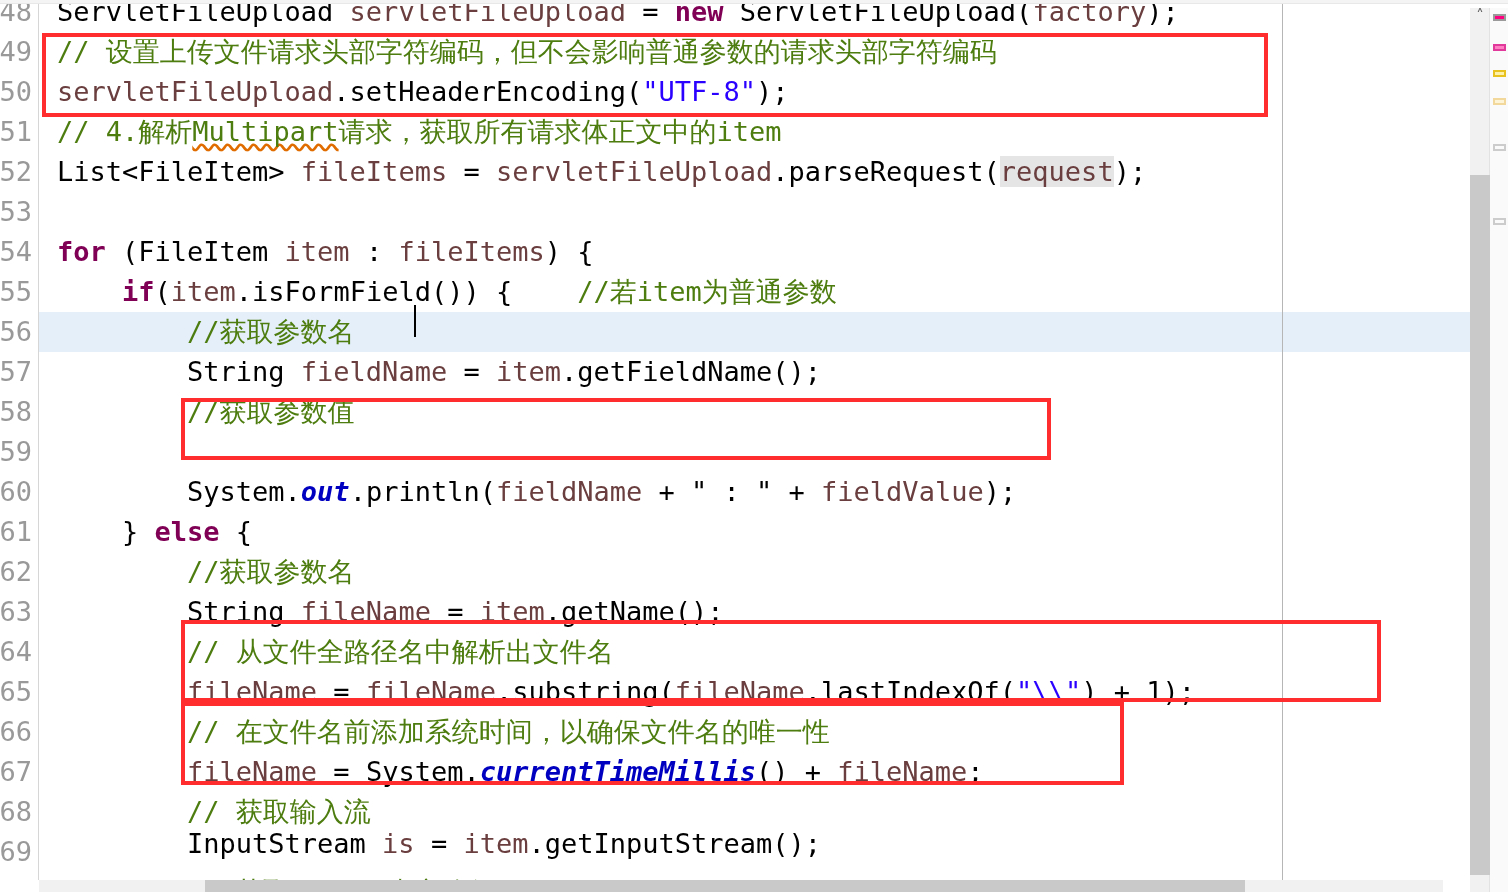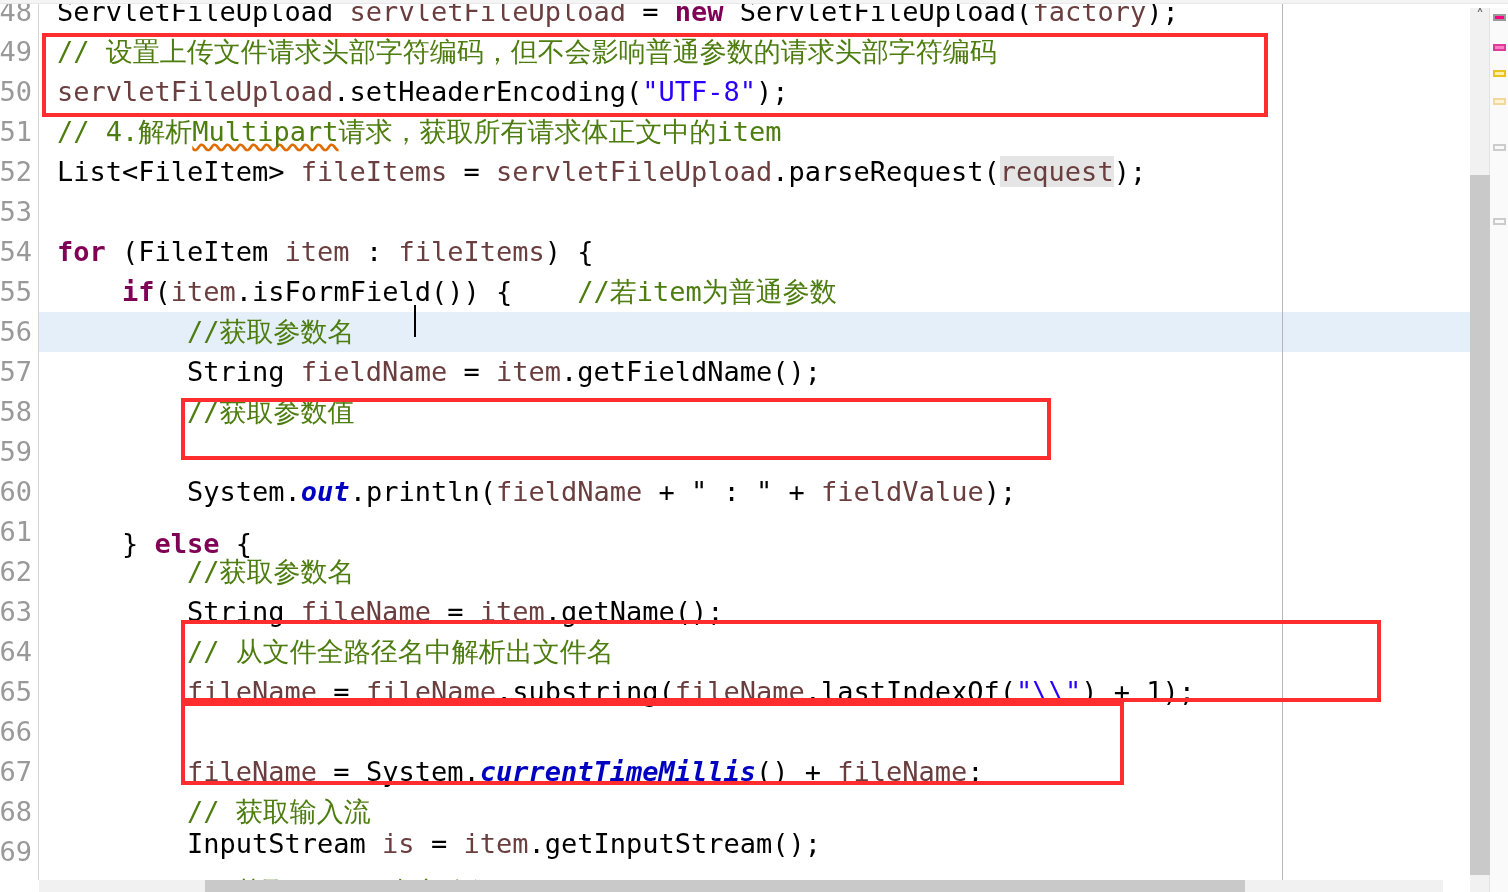--- a/index.html
+++ b/index.html
@@ -228,25 +228,26 @@
       <div class="code-line" style="top: 32px;"><span class="code-text"><span class="cmt">// 设置上传文件请求头部字符编码，但不会影响普通参数的请求头部字符编码</span></span></div>
       <div class="code-line" style="top: 72px;"><span class="code-text"><span class="var">servletFileUpload</span><span class="plain">.setHeaderEncoding(</span><span class="str">"UTF-8"</span><span class="plain">);</span></span></div>
       <div class="code-line" style="top: 112px;"><span class="code-text"><span class="cmt">// 4.解析</span><span class="cmt typo">Multipart</span><span class="cmt">请求，获取所有请求体正文中的item</span></span></div>
       <div class="code-line" style="top: 152px;"><span class="code-text"><span class="plain">List&lt;FileItem&gt; </span><span class="var">fileItems </span><span class="plain">= </span><span class="var">servletFileUpload</span><span class="plain">.parseRequest(</span><span class="var occ">request</span><span class="plain">);</span></span></div>
       <div class="code-line" style="top: 232px;"><span class="code-text"><span class="kw">for</span><span class="plain"> (FileItem </span><span class="var">item</span><span class="plain"> : </span><span class="var">fileItems</span><span class="plain">) {</span></span></div>
       <div class="code-line" style="top: 272px;"><span class="code-text"><span class="plain">    </span><span class="kw">if</span><span class="plain">(</span><span class="var">item</span><span class="plain">.isFormField()) {    </span><span class="cmt">//若item为普通参数</span></span></div>
       <div class="code-line" style="top: 312px;"><span class="code-text"><span class="plain">        </span><span class="cmt">//获取参数名</span></span></div>
       <div class="code-line" style="top: 352px;"><span class="code-text"><span class="plain">        String </span><span class="var">fieldName </span><span class="plain">= </span><span class="var">item</span><span class="plain">.getFieldName();</span></span></div>
       <div class="code-line" style="top: 392px;"><span class="code-text"><span class="plain">        </span><span class="cmt">//获取参数值</span></span></div>
       <div class="code-line" style="top: 472px;"><span class="code-text"><span class="plain">        System.</span><span class="fld">out</span><span class="plain">.println(</span><span class="var">fieldName</span><span class="plain"> + </span><span class="plain">" : "</span><span class="plain"> + </span><span class="var">fieldValue</span><span class="plain">);</span></span></div>
-      <div class="code-line" style="top: 512px; margin-top: 12px;"><span class="code-text"><span class="plain">    } </span><span class="kw">else</span><span class="plain"> {</span></span></div>
+      <div class="code-line" style="top: 512px;"><span class="code-text"><span class="plain">    } </span><span class="kw">else</span><span class="plain"> {</span></span></div>
       <div class="code-line" style="top: 552px;"><span class="code-text"><span class="plain">        </span><span class="cmt">//获取参数名</span></span></div>
       <div class="code-line" style="top: 592px;"><span class="code-text"><span class="plain">        String </span><span class="var">fileName </span><span class="plain">= </span><span class="var">item</span><span class="plain">.getName();</span></span></div>
       <div class="code-line" style="top: 632px;"><span class="code-text"><span class="plain">        </span><span class="cmt">// 从文件全路径名中解析出文件名</span></span></div>
       <div class="code-line" style="top: 672px;"><span class="code-text"><span class="plain">        </span><span class="var">fileName </span><span class="plain">= </span><span class="var">fileName</span><span class="plain">.substring(</span><span class="var">fileName</span><span class="plain">.lastIndexOf(</span><span class="str">"\\"</span><span class="plain">) + 1);</span></span></div>
+      <div class="code-line" style="top: 712px;"><span class="code-text"><span class="plain">        </span><span class="cmt">// 在文件名前添加系统时间，以确保文件名的唯一性</span></span></div>
       <div class="code-line" style="top: 752px;"><span class="code-text"><span class="plain">        </span><span class="var">fileName </span><span class="plain">= </span><span class="plain">System.</span><span class="fld">currentTimeMillis</span><span class="plain">() + </span><span class="var">fileName</span><span class="plain">;</span></span></div>
       <div class="code-line" style="top: 792px;"><span class="code-text"><span class="plain">        </span><span class="cmt">// 获取输入流</span></span></div>
       <div class="code-line" style="top: 824px;"><span class="code-text"><span class="plain">        InputStream </span><span class="var">is </span><span class="plain">= </span><span class="var">item</span><span class="plain">.getInputStream();</span></span></div>
       <div class="code-line" style="top: 872px;"><span class="code-text"><span class="plain">        </span><span class="cmt">// 获取images真实路径</span></span></div>
     </div>
 
   <div class="caret" id="caret" style="left: 414px; top: 305px;"></div>
 
   <div id="annotations">
       <div class="anno-box" style="left: 42px; top: 33px; width: 1226px; height: 84px; border-color: rgb(255, 45, 45);"></div>

